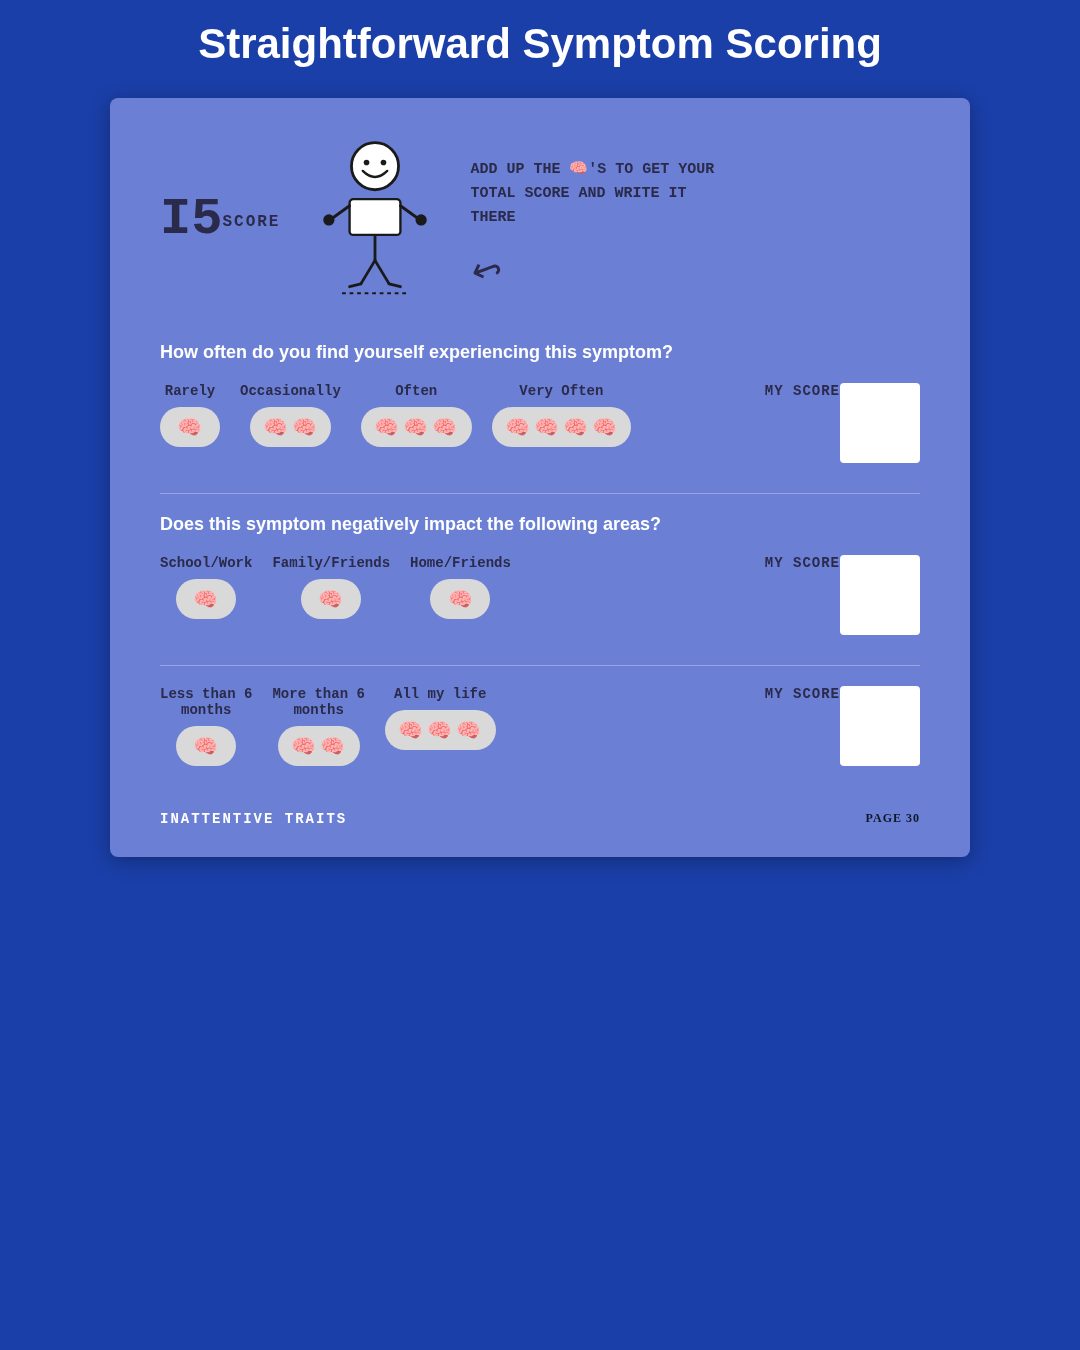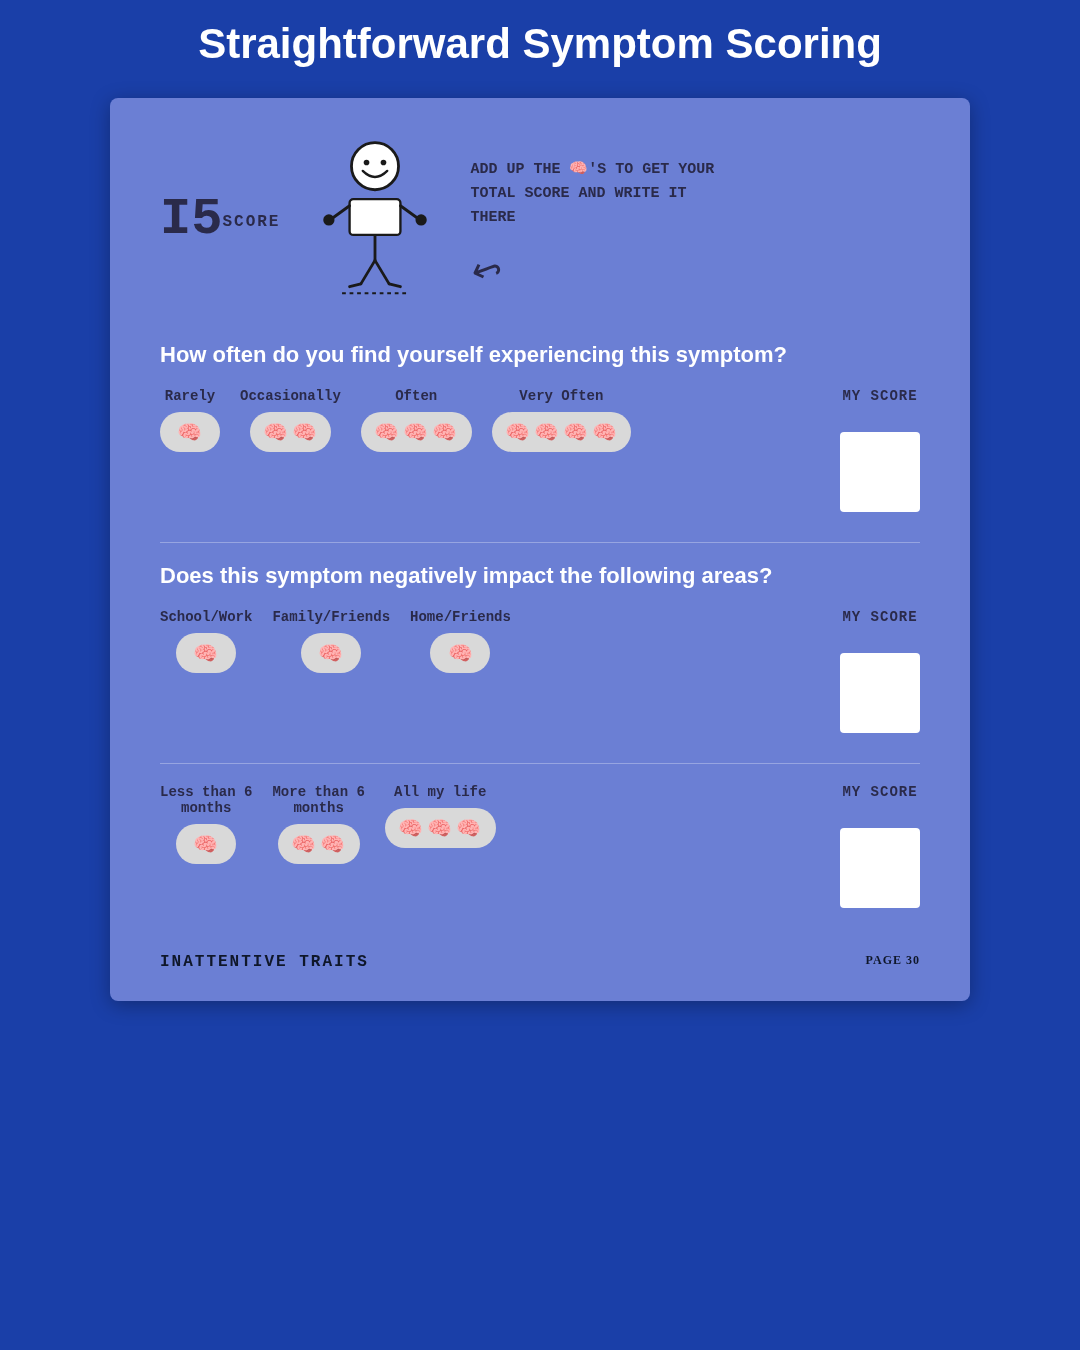--- a/index.html
+++ b/index.html
@@ -60,21 +60,21 @@
       margin-top: 4px;
     }
 
     
     .question-section {
       margin-bottom: 30px;
     }
 
     .question-text {
       color: white;
-      font-size: 22px;
+      font-size: 18px;
       font-weight: bold;
       margin-bottom: 20px;
       font-family: 'Arial', sans-serif;
     }
 
     .options-row {
       display: flex;
       align-items: flex-start;
       gap: 10px;
       position: relative;
@@ -105,25 +105,24 @@
       justify-content: center;
       min-width: 60px;
     }
 
     .brain-emoji {
       font-size: 20px;
     }
 
     .my-score-box {
       display: flex;
-      flex-direction: column;
-      align-items: center;
+      flex-direction: row;
+      align-items: flex-start;
       margin-left: auto;
       align-self: flex-start;
-      gap: 20px;
     }
 
     .my-score-label {
       font-family: 'Courier New', monospace;
       font-size: 14px;
       font-weight: bold;
       color: #2a2a4a;
       letter-spacing: 1px;
       margin-bottom: 8px;
     }
@@ -149,22 +148,22 @@
 
     .footer {
       display: flex;
       justify-content: space-between;
       margin-top: 30px;
       padding-top: 15px;
     }
 
     .footer-left {
       font-family: 'Courier New', monospace;
-      font-size: 16px;
-      color: #0f172a;
+      font-size: 14px;
+      color: #ffffff;
       font-weight: bold;
       letter-spacing: 2px;
     }
 
     .footer-right {
       font-family: Liberation Serif, serif;
       font-size: 12px;
       color: #0f172a;
       font-weight: bold;
       letter-spacing: 1px;

